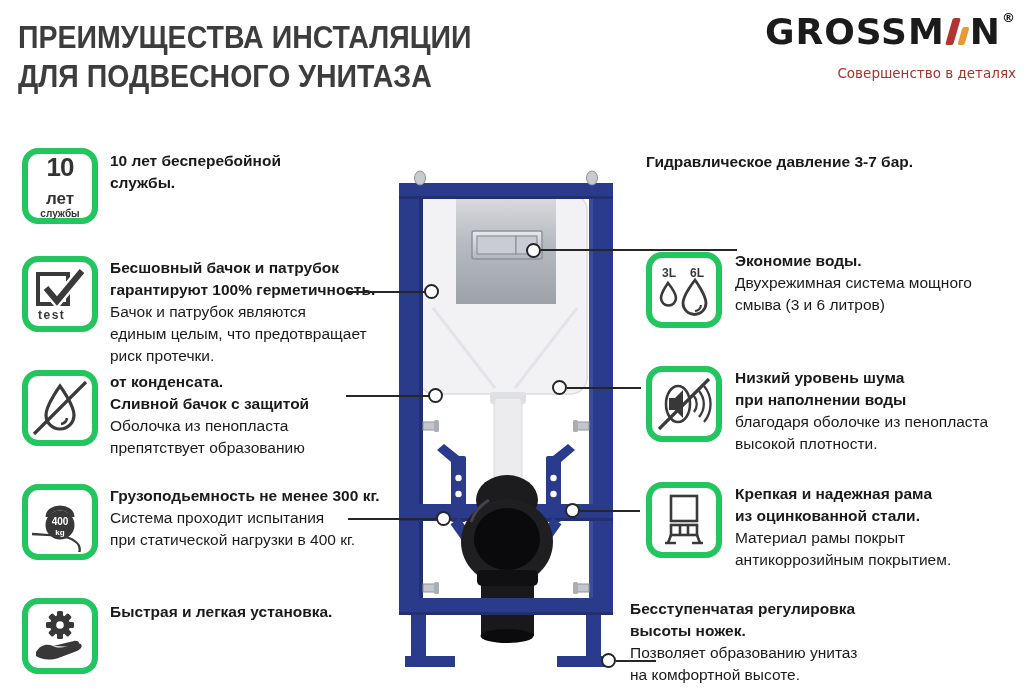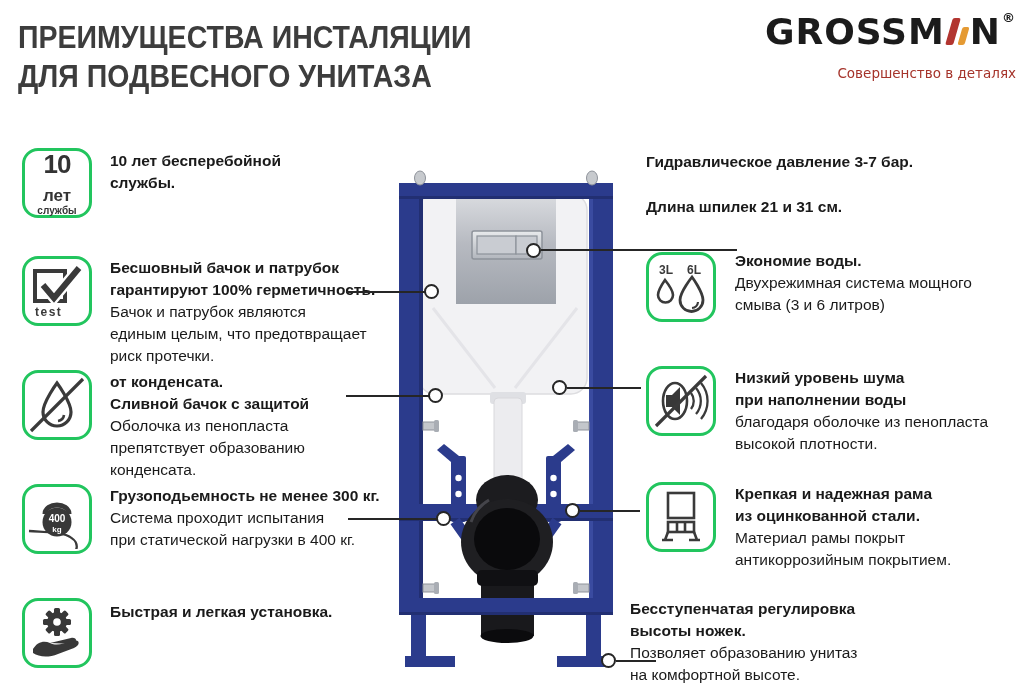--- a/index.html
+++ b/index.html
@@ -14,21 +14,21 @@
   .logo-row{display:flex;align-items:flex-start;justify-content:flex-end;
             font-family:"DejaVu Sans",sans-serif;font-weight:700;font-size:36px;
             color:#1b1b1b;letter-spacing:1px;line-height:1;}
   .logo-a{position:relative;width:25px;height:34px;display:inline-block;}
   .bar{position:absolute;bottom:3px;border-radius:2px;transform:skewX(-16deg);}
   .bar.red{left:4px;width:8px;height:27px;}
   .bar.orange{left:15px;width:7px;height:18px;}
   .reg{font-size:13px;line-height:1;margin-top:-3px;margin-left:1px;}
   .tagline{font-size:13.5px;margin-top:15px;font-family:"DejaVu Sans",sans-serif;}
   
-  .icon-box{position:absolute;width:64px;height:64px;border:3px solid #22c55e;border-radius:16px;
+  .icon-box{position:absolute;width:64px;height:64px;border:6px solid #22c55e;border-radius:16px;
             background:#fff;display:flex;align-items:center;justify-content:center;}
   .ten{text-align:center;font-weight:700;color:#333;line-height:1;}
   .ten .t1{font-size:26px;letter-spacing:-1px;}
   .ten .t2{font-size:17px;margin-top:10px;}
   .ten .t3{font-size:10px;margin-top:2px;}
   
   .ftext{position:absolute;font-size:15.5px;line-height:22px;color:#1a1a1a;}
   .bold{font-weight:700;}
   
   .callout-circle{position:absolute;width:11px;height:11px;border:2.5px solid #262626;
@@ -99,21 +99,20 @@
     </svg>
   </div>
   <div style="position:absolute;left:110px;top:371px;width:292px">
     <div class="ftext bold" style="position:static">
         <div>от конденсата.</div>
         <div>Сливной бачок с защитой</div>
       </div>
     <div class="ftext" style="position:static">
         <div>Оболочка из пенопласта</div>
         <div>препятствует образованию</div>
-        <div>конденсата.</div>
       </div>
   </div>
 
   <div class="icon-box" style="left:22px;top:484px">
     <svg width="60" height="60" viewBox="0 0 60 60">
       <path d="M2,42 C16,43 31,43 39,46 C49,50 51,56 49,61" fill="none" stroke="#3a3a3a" stroke-width="2.4"></path>
       <path d="M18,25 C18,13 42,13 42,25" fill="none" stroke="#383838" stroke-width="5"></path>
       <circle cx="30" cy="33" r="14.5" fill="#383838"></circle>
       <text x="30" y="33" font-size="10" font-weight="bold" fill="#ffffff" text-anchor="middle">400</text>
       <text x="30" y="43" font-size="8" font-weight="bold" fill="#ffffff" text-anchor="middle">kg</text>
@@ -145,21 +144,20 @@
       <circle cx="30" cy="19" r="3.8" fill="#ffffff"></circle>
       <path d="M6,46 C10,39 17,37 23,40 C29,43 36,41 44,38 C52,35 55,41 47,45 L31,51 C21,55 12,54 6,50 Z" fill="#383838"></path>
       <path d="M23,40 L44,35 C50,34 51,39 45,41" fill="#383838"></path>
     </svg>
   </div>
   <div class="ftext bold" style="left:110px;top:601px;width:292px">
       <div>Быстрая и легкая установка.</div>
     </div>
 
   <div class="ftext bold" style="left:646px;top:151px;width:320px">Гидравлическое давление 3-7 бар.</div>
-  <div class="ftext bold" style="left:646px;top:196px;width:320px">Длина шпилек 21 и 31 см.</div>
 
   <div class="icon-box" style="left:646px;top:252px">
     <svg width="60" height="60" viewBox="0 0 60 60">
       <text x="8" y="17" font-size="12" font-weight="bold" fill="#3a3a3a">3L</text>
       <text x="36" y="17" font-size="12" font-weight="bold" fill="#3a3a3a">6L</text>
       <path d="M14,23 C14,23 7,33 7,38 a7.5,7.5 0 0 0 15,0 C22,33 14,23 14,23 Z" fill="none" stroke="#3a3a3a" stroke-width="2.6"></path>
       <path d="M41,20 C41,20 29,35 29,43 a11.5,11.5 0 0 0 23,0 C52,35 41,20 41,20 Z" fill="none" stroke="#3a3a3a" stroke-width="2.8"></path>
       <path d="M47,45 a6.5,6.5 0 0 1 -6,6" fill="none" stroke="#3a3a3a" stroke-width="2.2"></path>
     </svg>
   </div>

